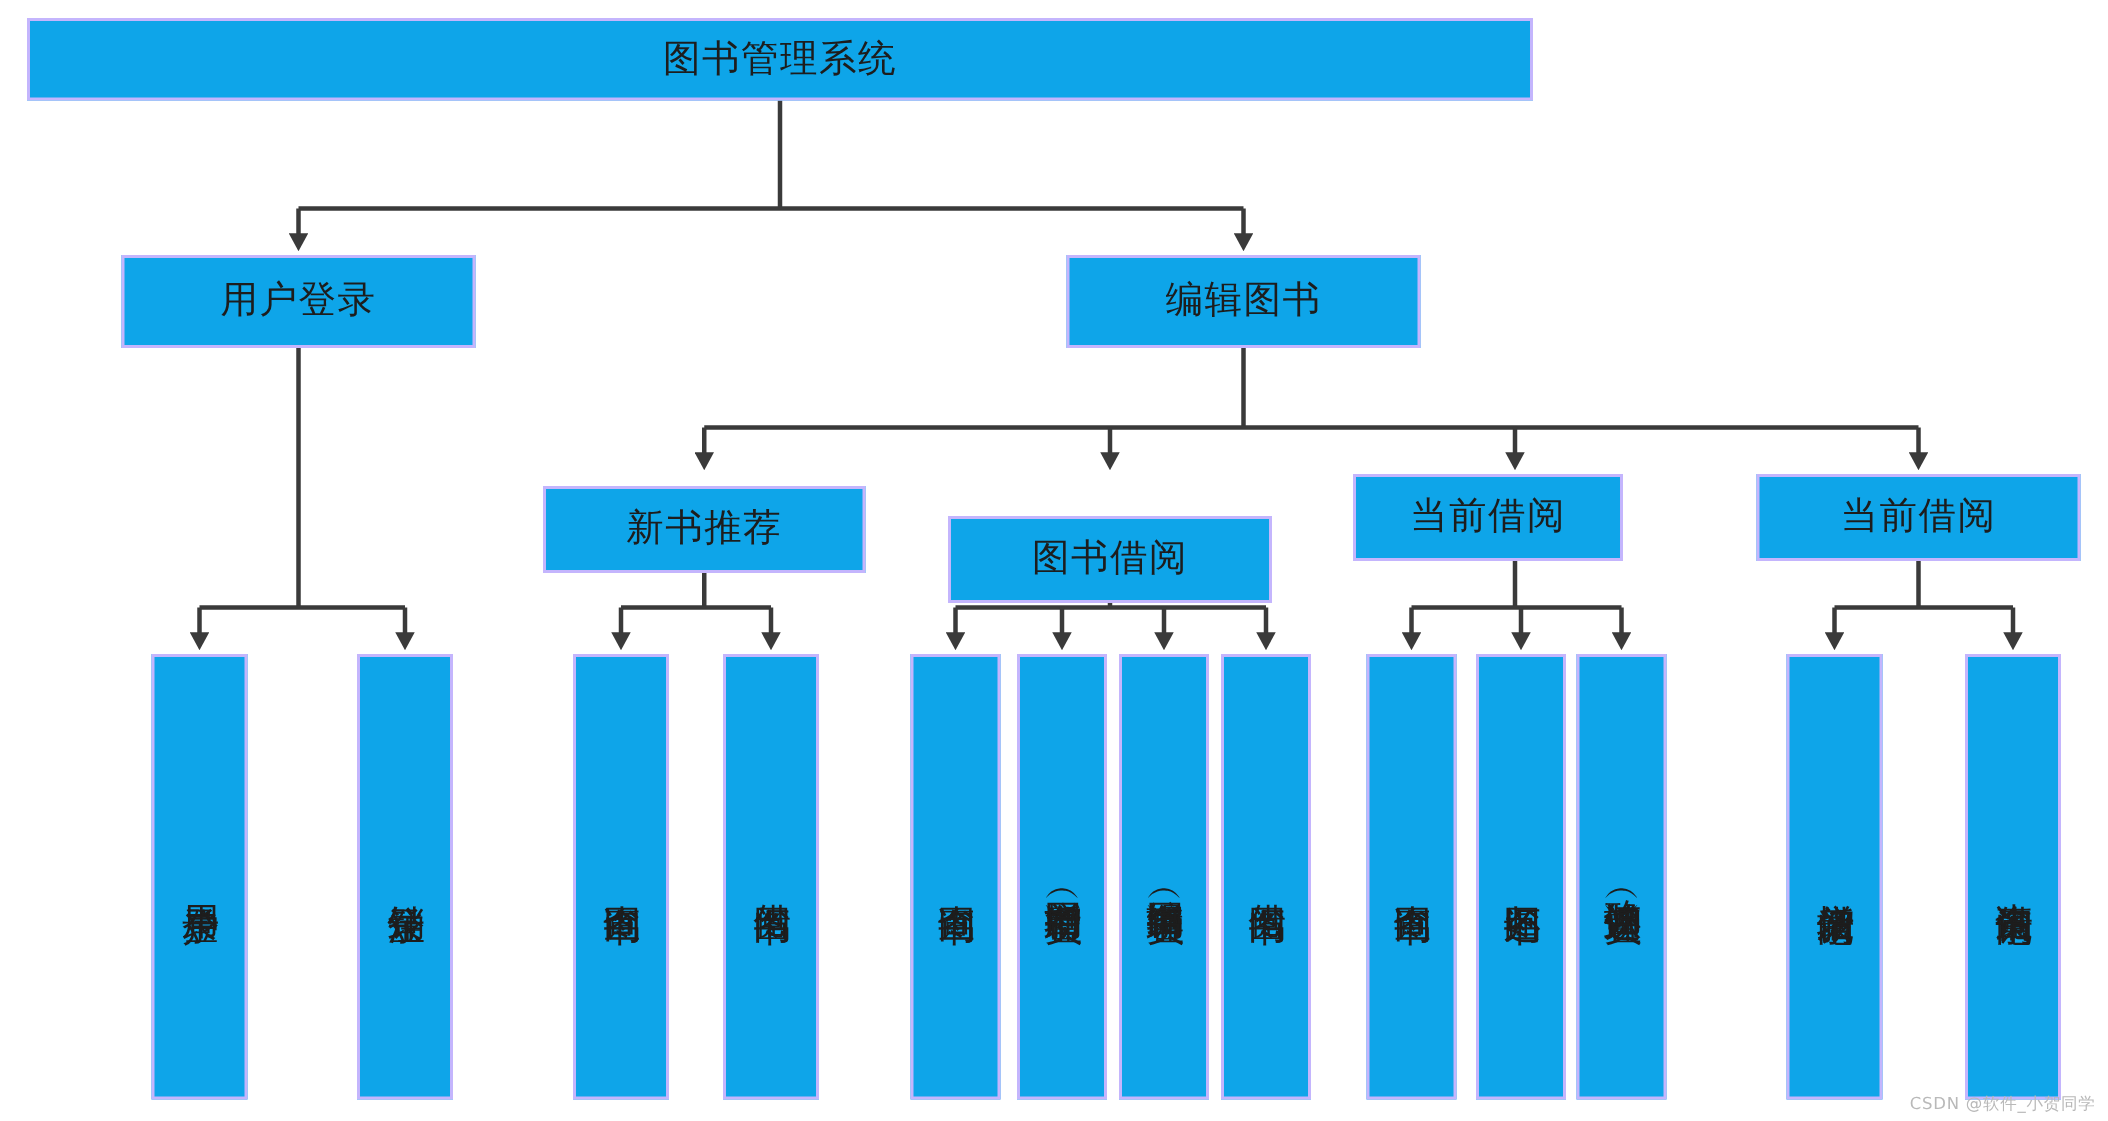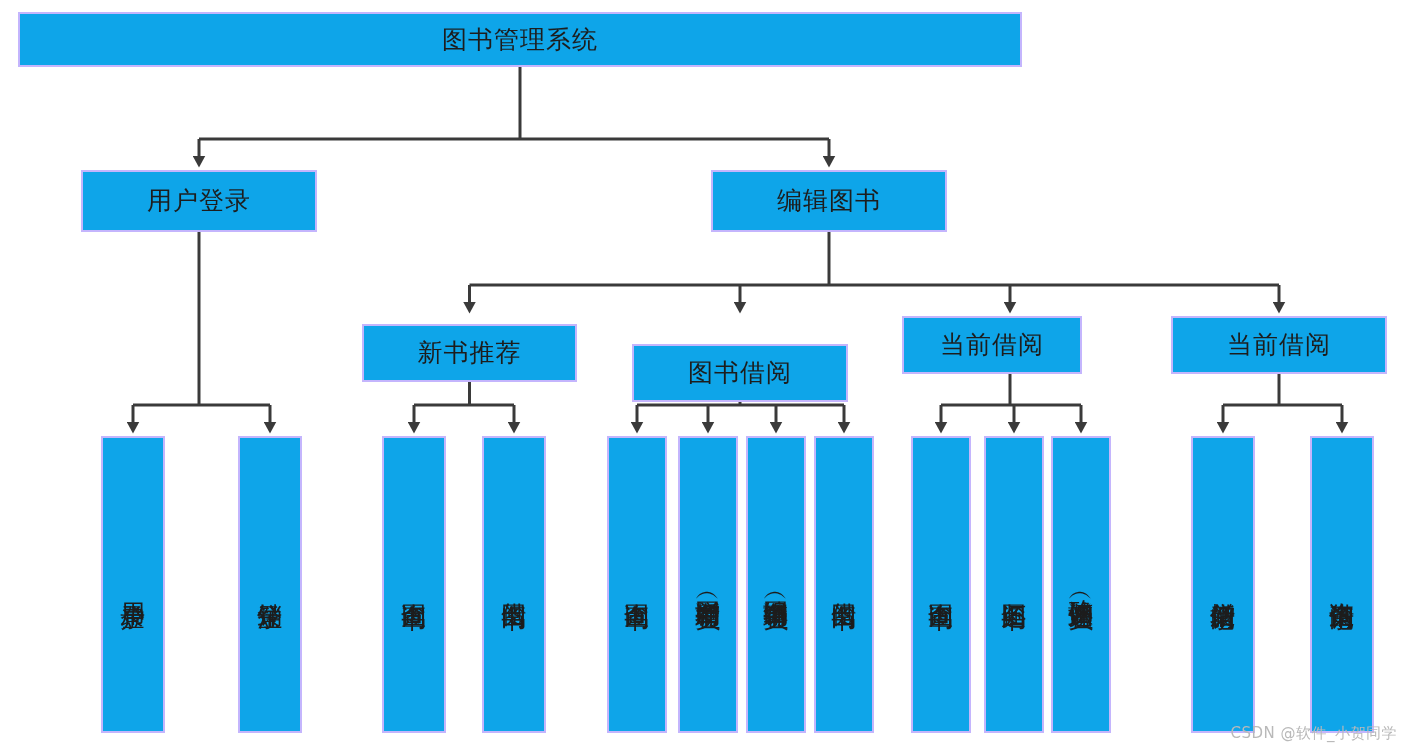--- a/index.html
+++ b/index.html
@@ -6,21 +6,21 @@
   body{width:1405px;height:747px;font-family:"Liberation Sans","DejaVu Sans",sans-serif;overflow:hidden;}
   #stage{position:relative;width:1405px;height:747px;background:#fff;}
   #wires{position:absolute;left:0;top:0;width:1405px;height:747px;}
   .node{position:absolute;box-sizing:border-box;background:#0ea5e9;border:2px solid #c4b5fd;
         display:flex;align-items:center;justify-content:center;color:#1d1d1d;}
   .node.h{font-size:25px;letter-spacing:1px;line-height:1.1;}
   .node.root{font-size:25px;}
   .node.v{padding:14px 0;align-items:center;justify-content:center;}
   .vtext{writing-mode:vertical-rl;text-orientation:upright;font-size:25px;line-height:1.38;
          letter-spacing:1px;white-space:pre;text-align:center;}
-  .wm{position:absolute;right:8px;bottom:4px;font-size:15px;color:#b9b9b9;letter-spacing:.5px;
+  .wm{position:absolute;right:8px;bottom:4px;font-size:11px;color:#b9b9b9;letter-spacing:.5px;
       font-family:"DejaVu Sans","Liberation Sans",sans-serif;white-space:nowrap;}
 </style>
 </head>
 <body>
 
 <div id="stage">
   <svg id="wires" viewBox="0 0 1405 747">
     <defs>
       <marker id="arw" markerWidth="12" markerHeight="13" refX="1.5" refY="6.5" orient="auto" markerUnits="userSpaceOnUse">
         <path d="M0,0 L12,6.5 L0,13 Z" fill="#3a3a3a"></path>

